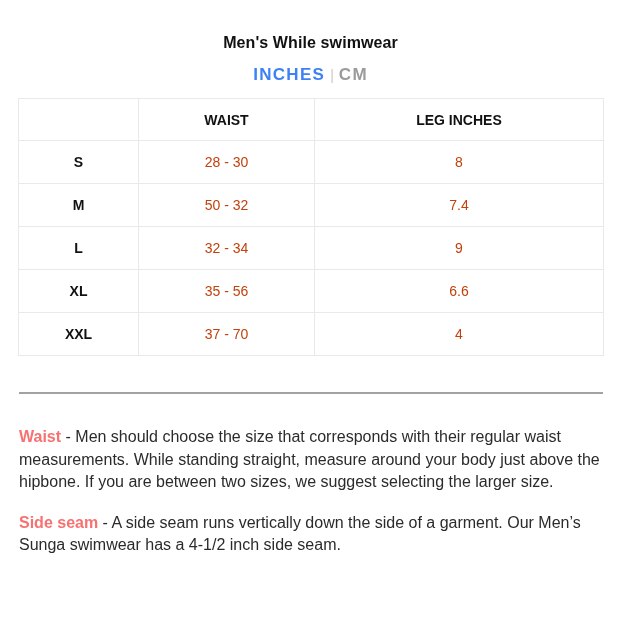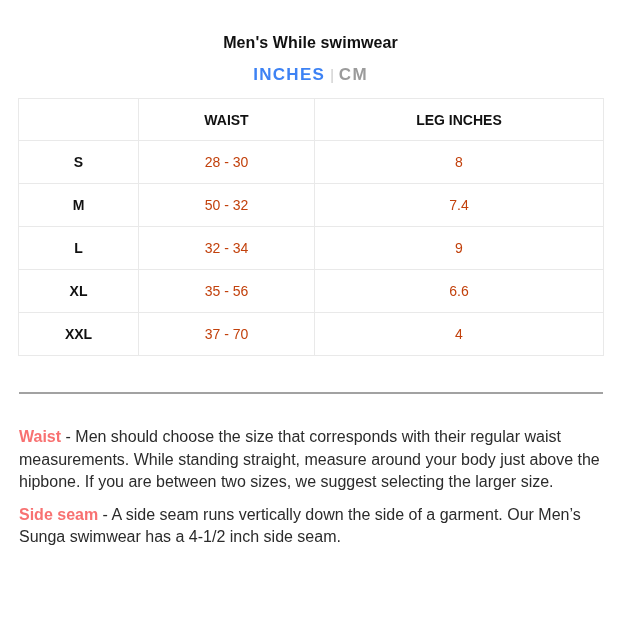--- a/index.html
+++ b/index.html
@@ -87,21 +87,21 @@
     margin: 36px 0 0 1px;
     width: 584px;
   }
   .note {
     width: 585px;
     margin: 32px 0 0 1px;
     font-size: 16px;
     line-height: 22.5px;
     color: #2b2b2b;
   }
-  .note + .note { margin-top: 10px; }
+  .note + .note { margin-top: 18px; }
   .note .term {
     color: #f87171;
     font-weight: 700;
   }
 </style>
 </head>
 <body>
 
 <div class="page">
 

